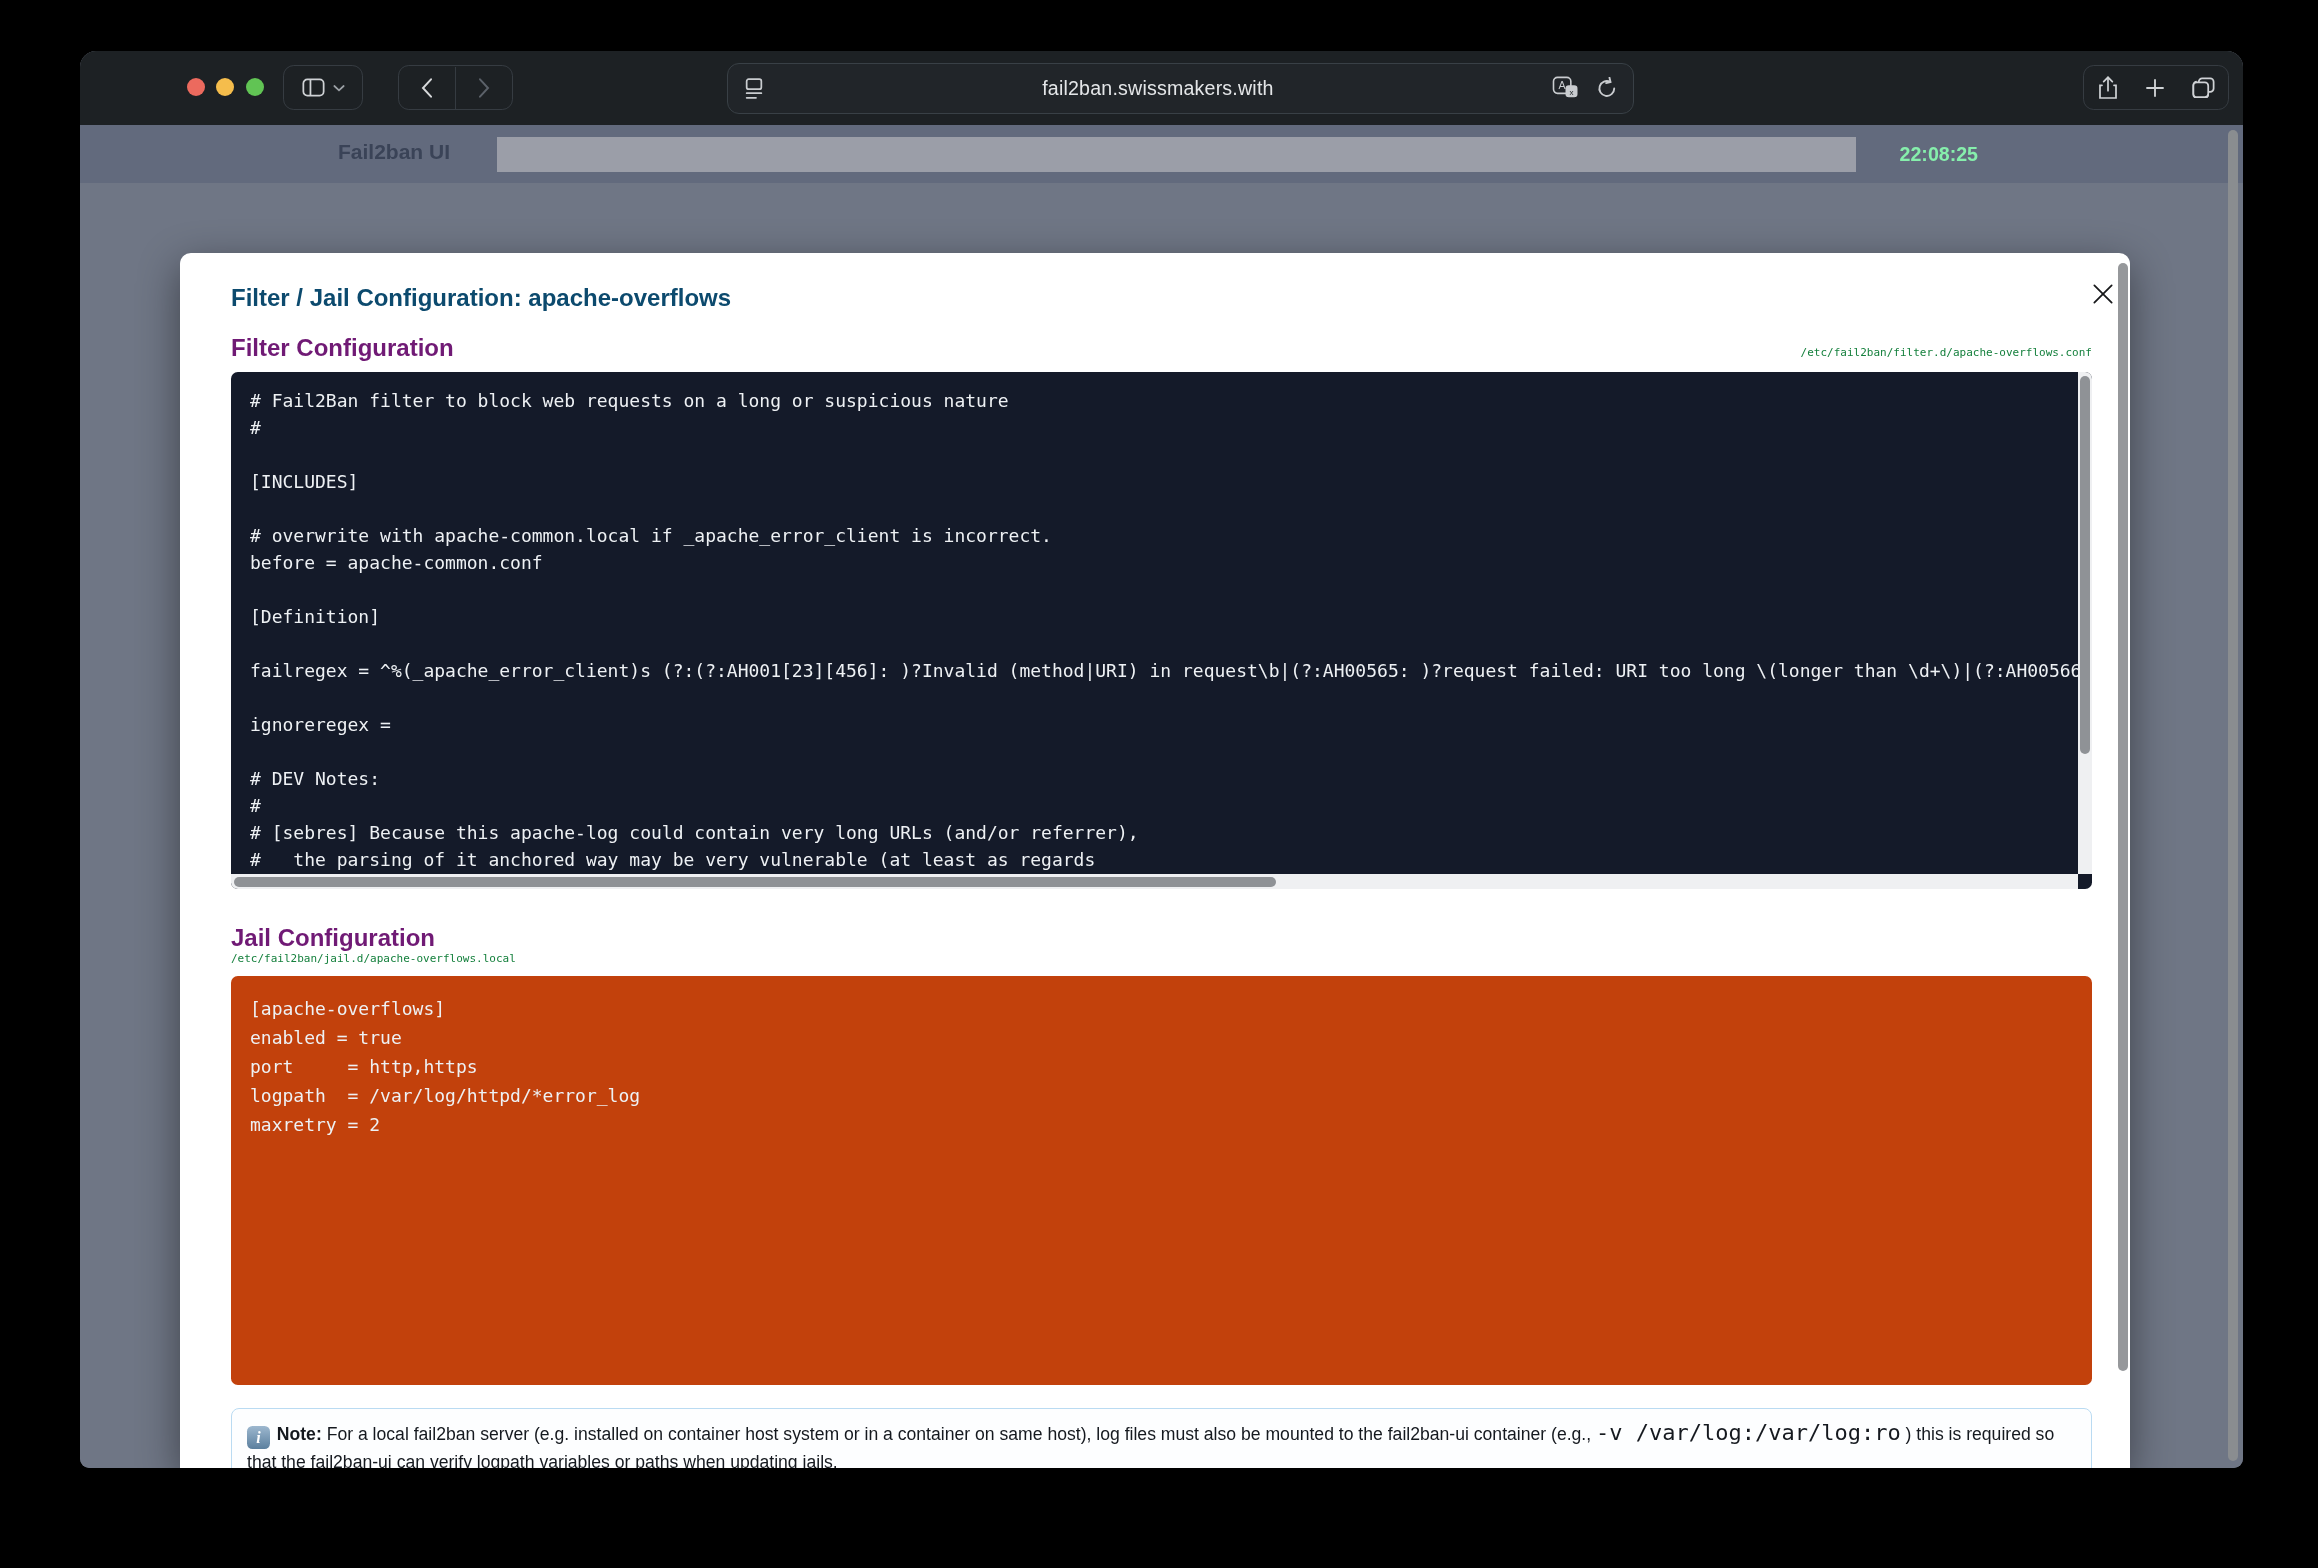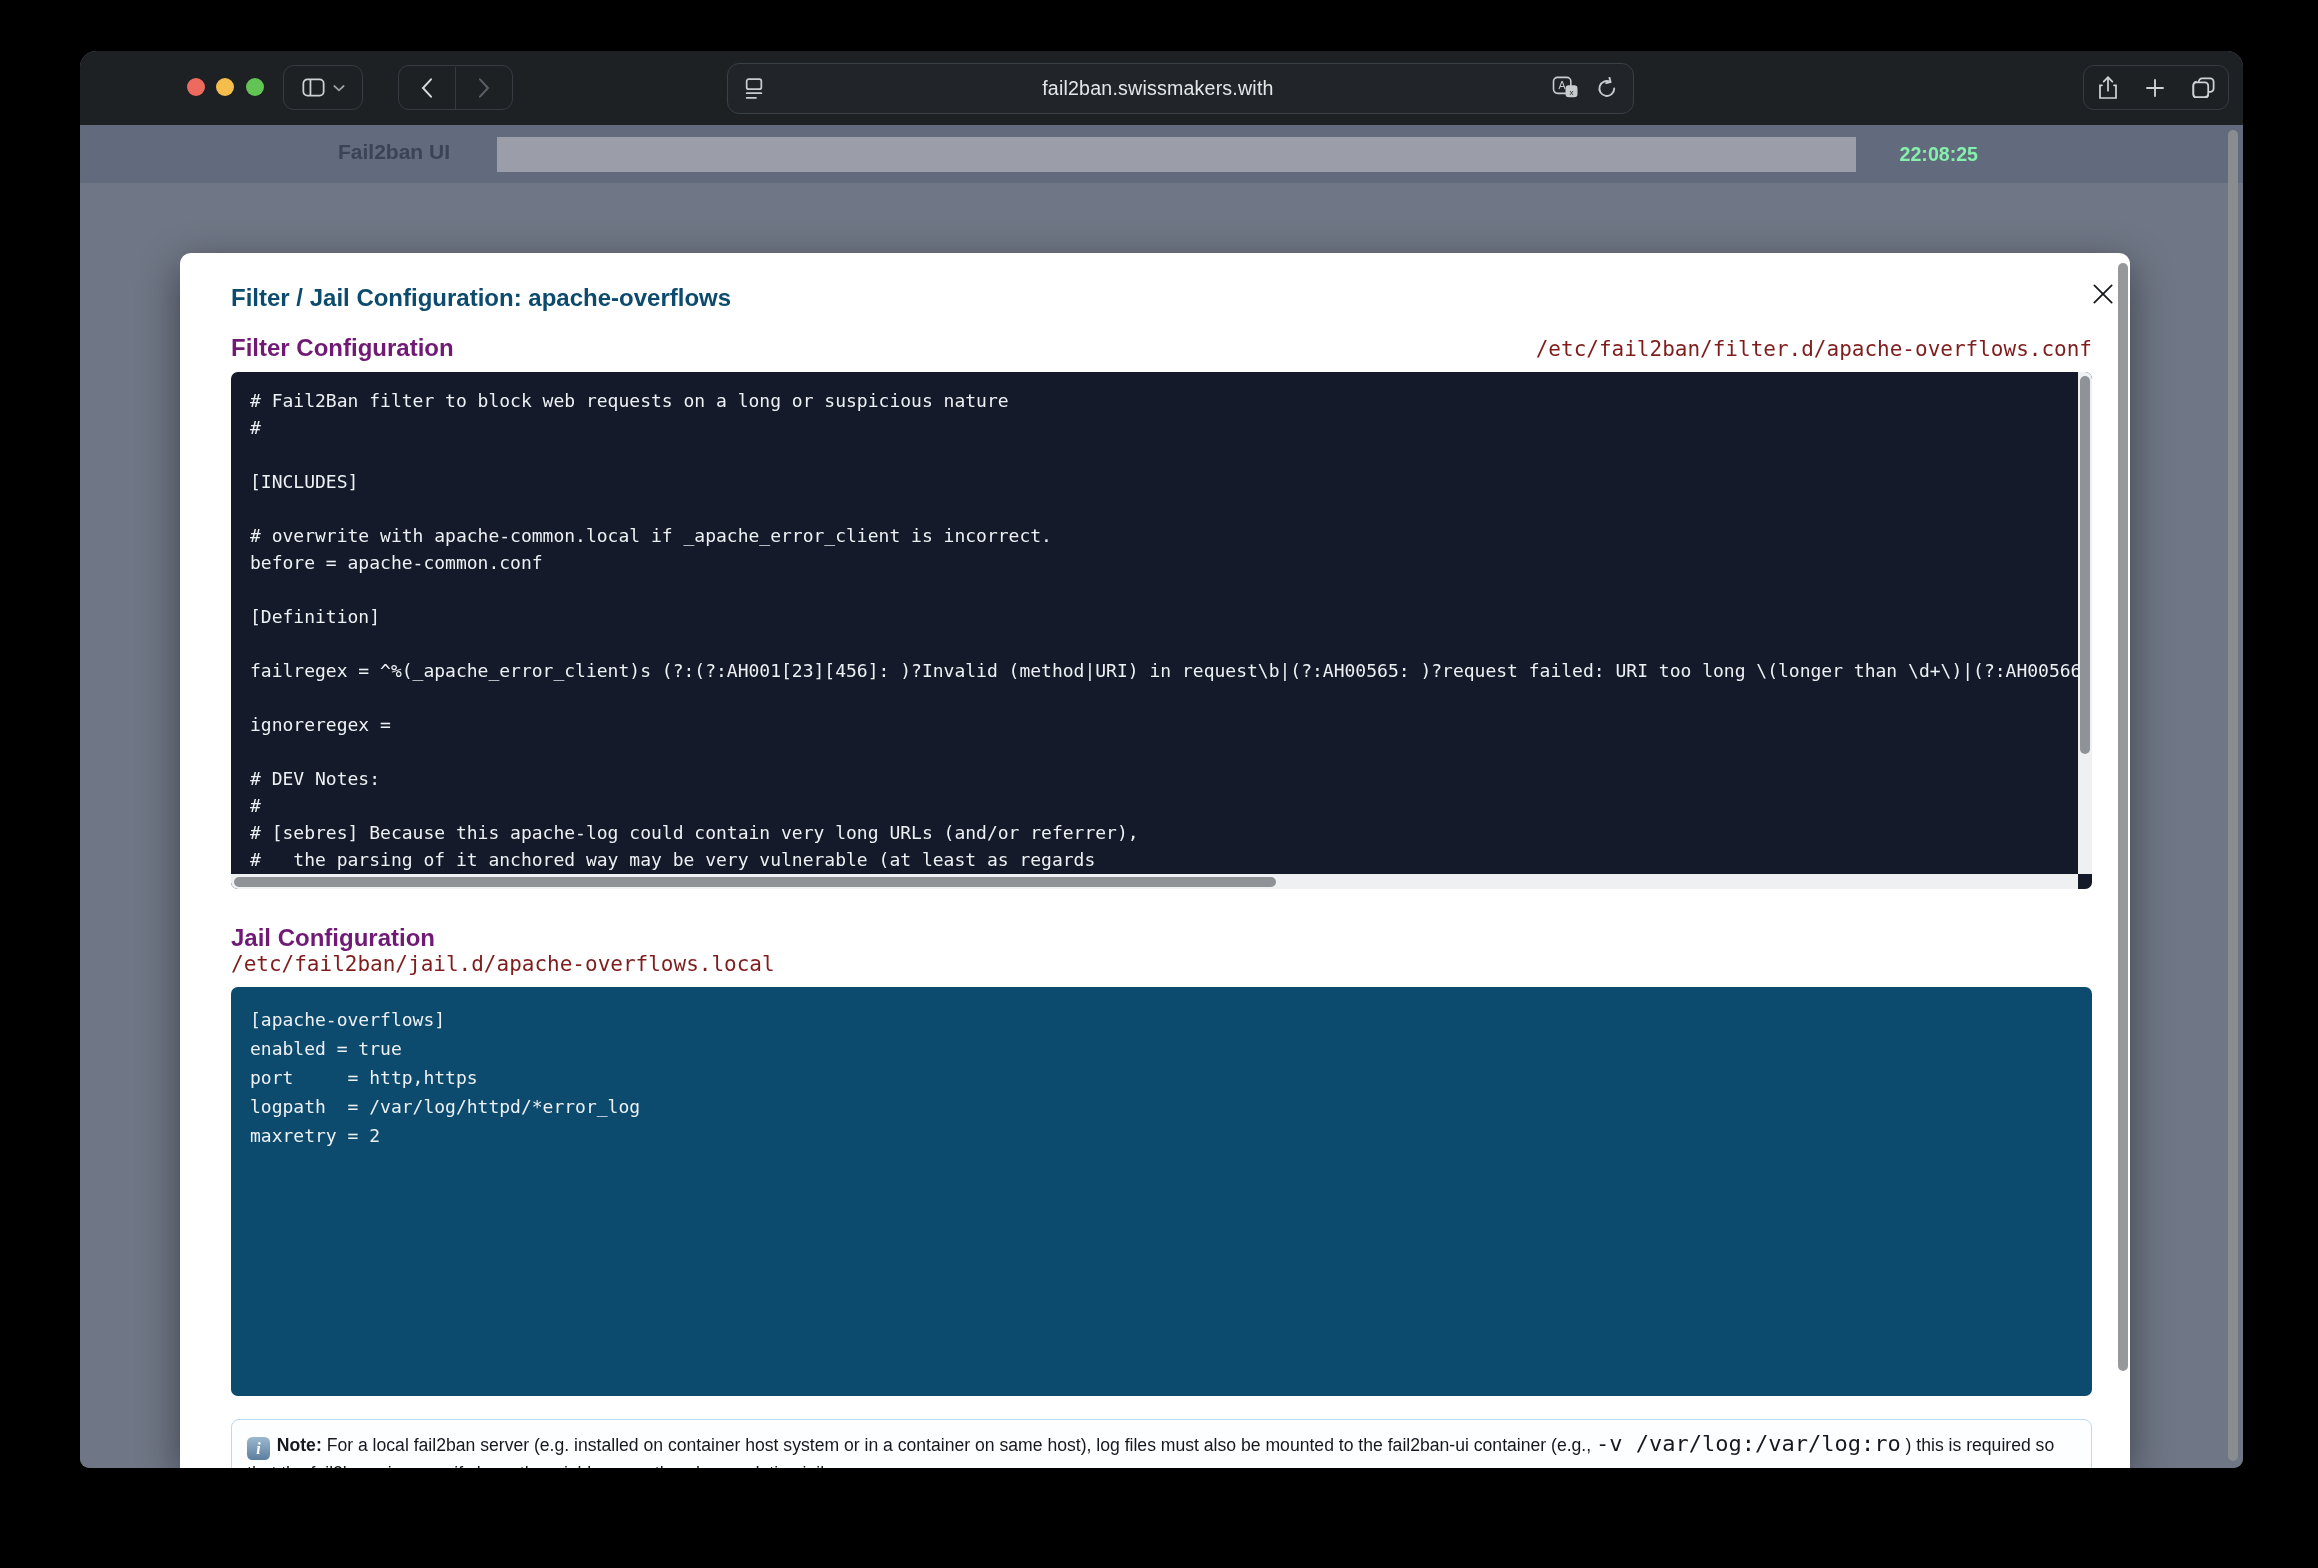--- a/index.html
+++ b/index.html
@@ -50,21 +50,21 @@
   .modal-scrollthumb{position:absolute;right:2px;top:9.5px;width:10px;height:1108px;
                      background:#96989b;border-radius:5.4px;}
   .modal-body{position:absolute;left:51px;right:38px;top:0;}
   .modal-title{margin-top:31px;font-size:24px;font-weight:600;color:#0c4a6e;}
   .close-x{position:absolute;top:26px;right:12px;width:30px;height:30px;cursor:pointer;
            display:flex;align-items:center;justify-content:center;color:#17181a;}
   .sect-row{display:flex;align-items:baseline;justify-content:space-between;}
   .sect-row.first{margin-top:21.6px;}
   .sect-row.second{margin-top:35px;flex-direction:column;}
   .sect-label{font-size:24px;font-weight:600;color:#701a75;}
-  .sect-path{font-size:21px;color:#7f1d1d;}
+  .sect-path{font-size:11px;color:#15803d;}
 
   .codeblock{position:relative;margin-top:10.8px;background:#141a29;border-radius:6.8px;
              overflow:hidden;color:#eef1f4;}
   .codeblock pre{margin:0;padding:15px 19px;font-size:18px;line-height:27px;white-space:pre;
                  font-family:"DejaVu Sans Mono","Liberation Mono",monospace;}
   .cb-filter{height:517px;}
   .cb-jail{height:409px;}
   .cb-jail pre{line-height:29px;padding-top:17.6px;}
   .vtrack{position:absolute;top:0;right:0;width:14px;bottom:15px;background:#eff0f2;}
   .vthumb{position:absolute;top:3.4px;right:2px;width:10px;height:378px;background:#8f9296;border-radius:5.4px;}
@@ -221,21 +221,21 @@
           <div class="vthumb"></div>
           <div class="htrack"></div>
           <div class="hthumb"></div>
         </div>
 
         <div class="sect-row second">
           <span class="sect-label">Jail Configuration</span>
           <span class="sect-path mono">/etc/fail2ban/jail.d/apache-overflows.local</span>
         </div>
 
-        <div class="codeblock cb-jail" style="background: #0c4a6e;">
+        <div class="codeblock cb-jail" style="background: #c2410c;">
           <pre>[apache-overflows]
 enabled = true
 port     = http,https
 logpath  = /var/log/httpd/*error_log
 maxretry = 2</pre>
         </div>
 
         <div class="note" style="border-color: rgb(186, 219, 242);">
           <span class="info-badge">i</span><b>Note:</b><span> For a local fail2ban server (e.g. installed on container host system or in a container on same host), log files must also be mounted to the fail2ban-ui container (e.g., </span><span class="mono">-v /var/log:/var/log:ro</span><span> ) this is required so that the fail2ban-ui can verify logpath variables or paths when updating jails.</span>
         </div>

